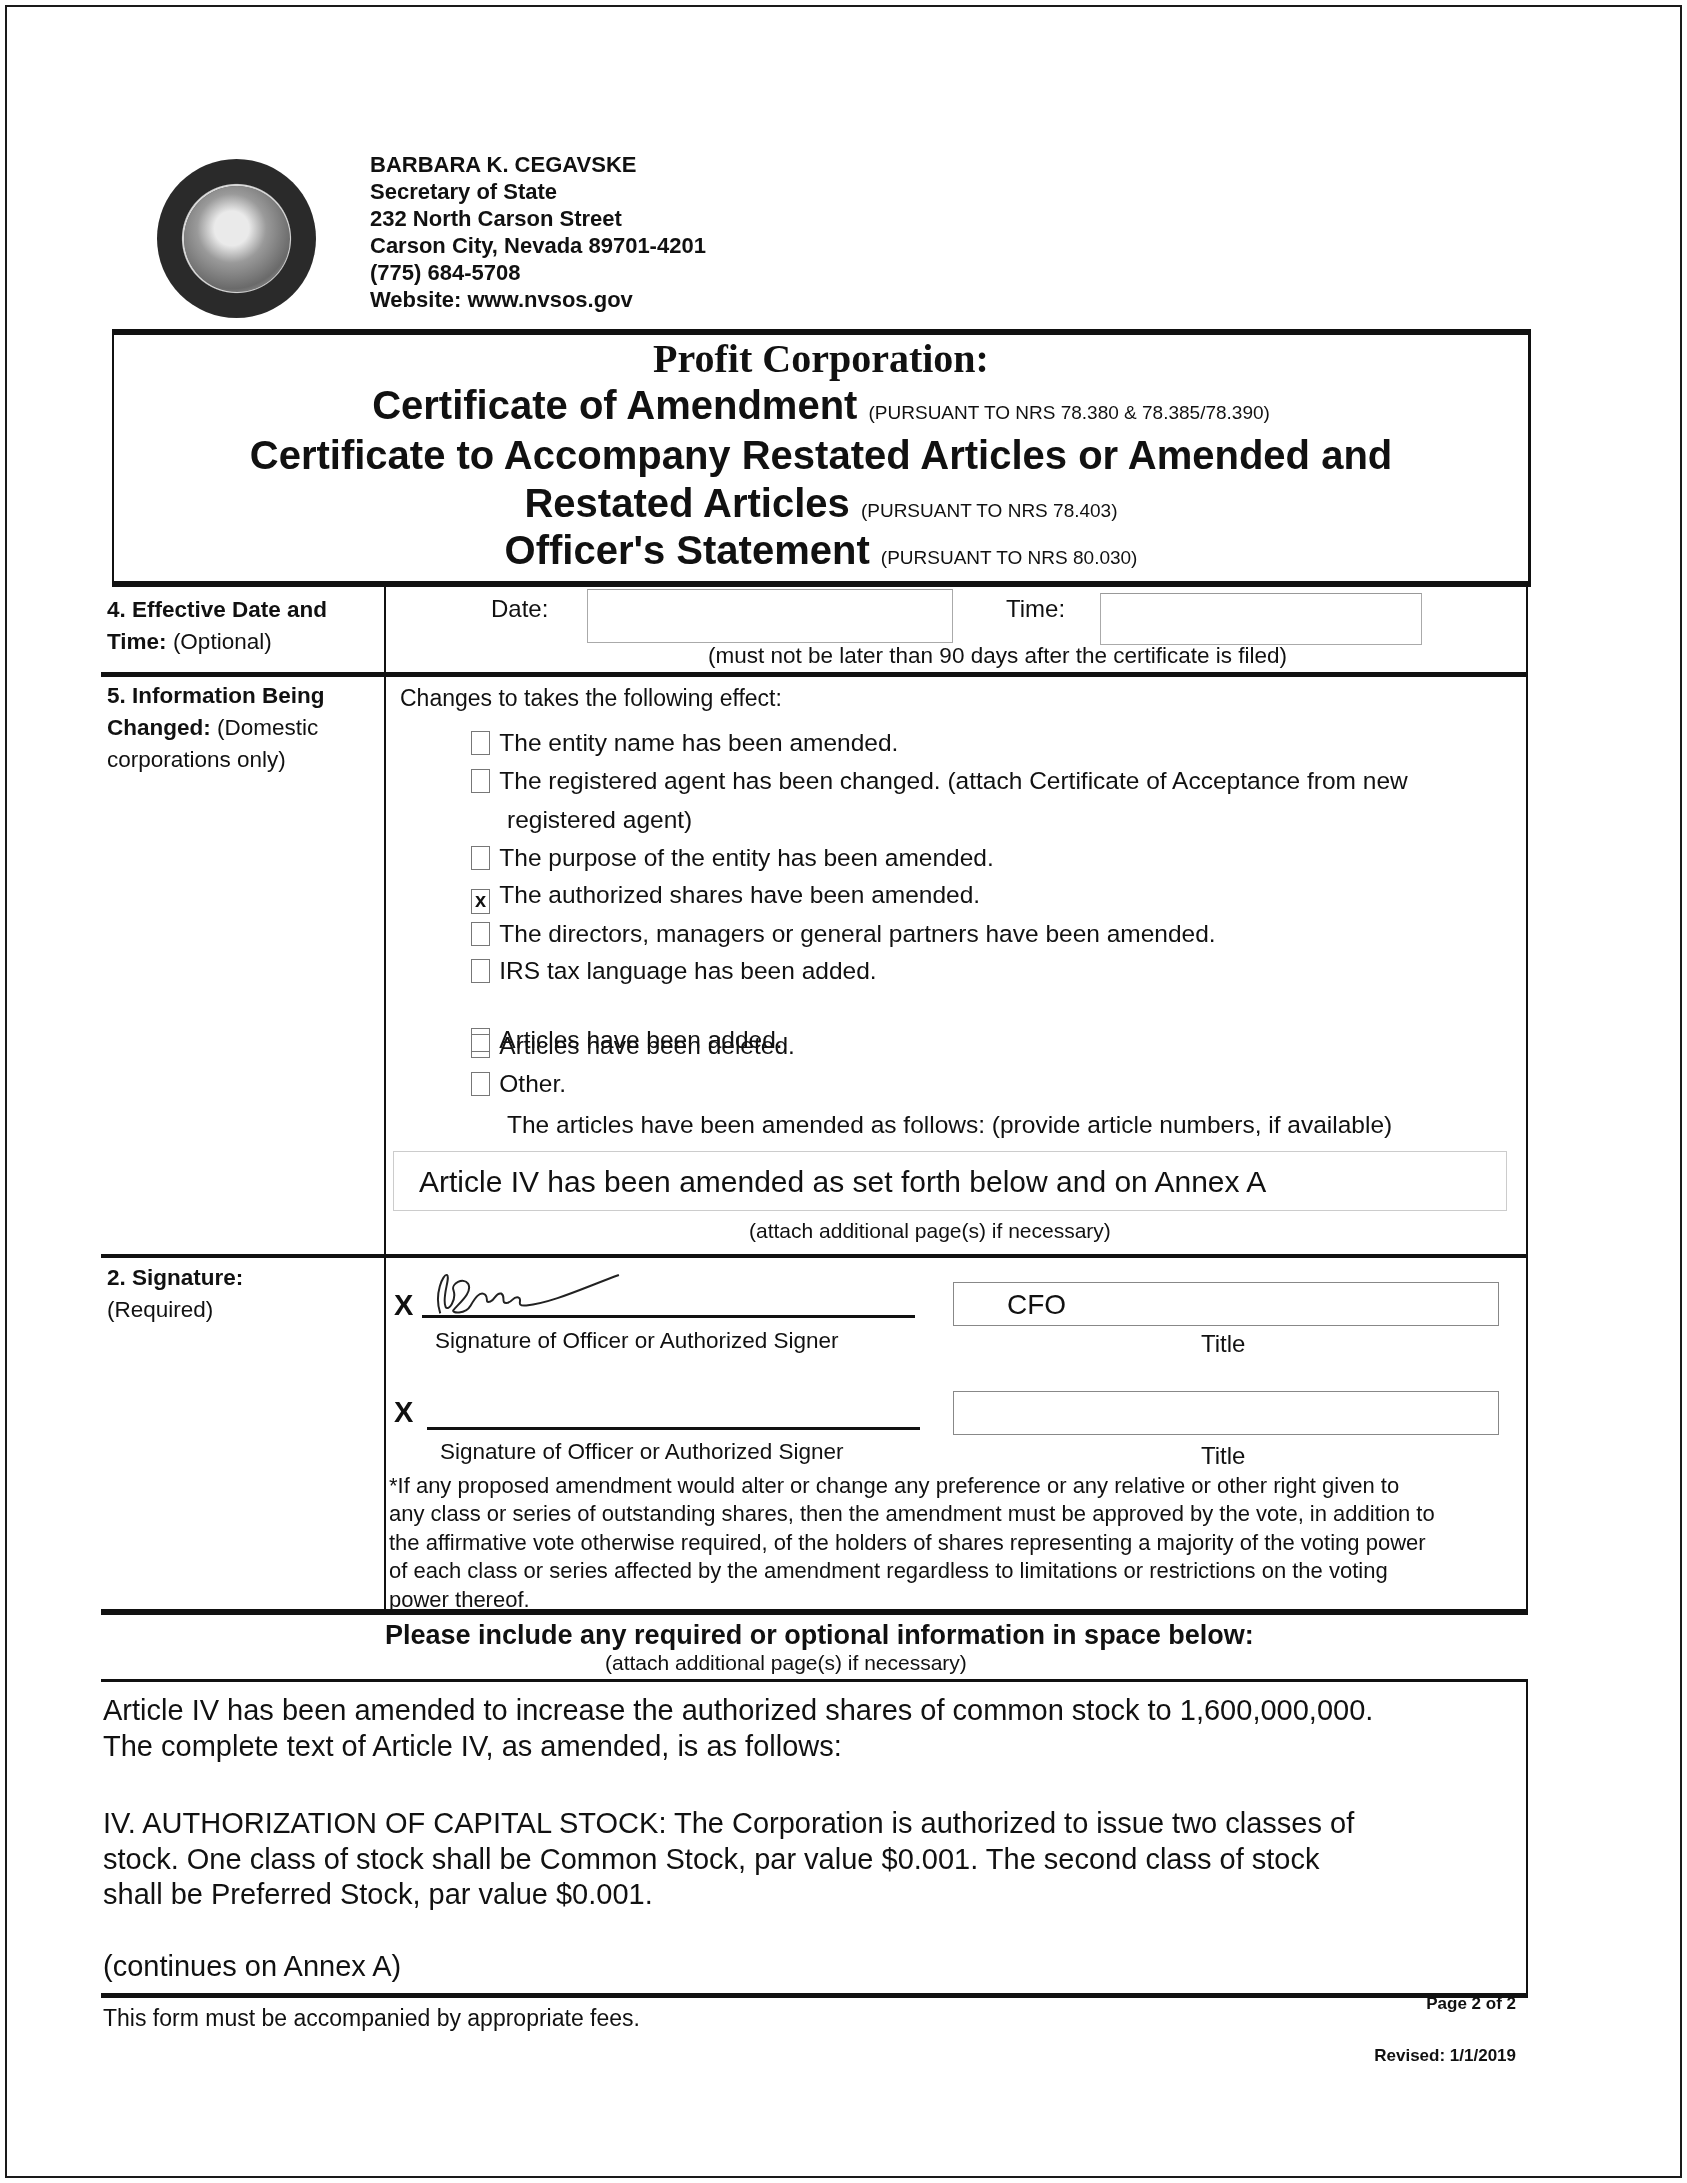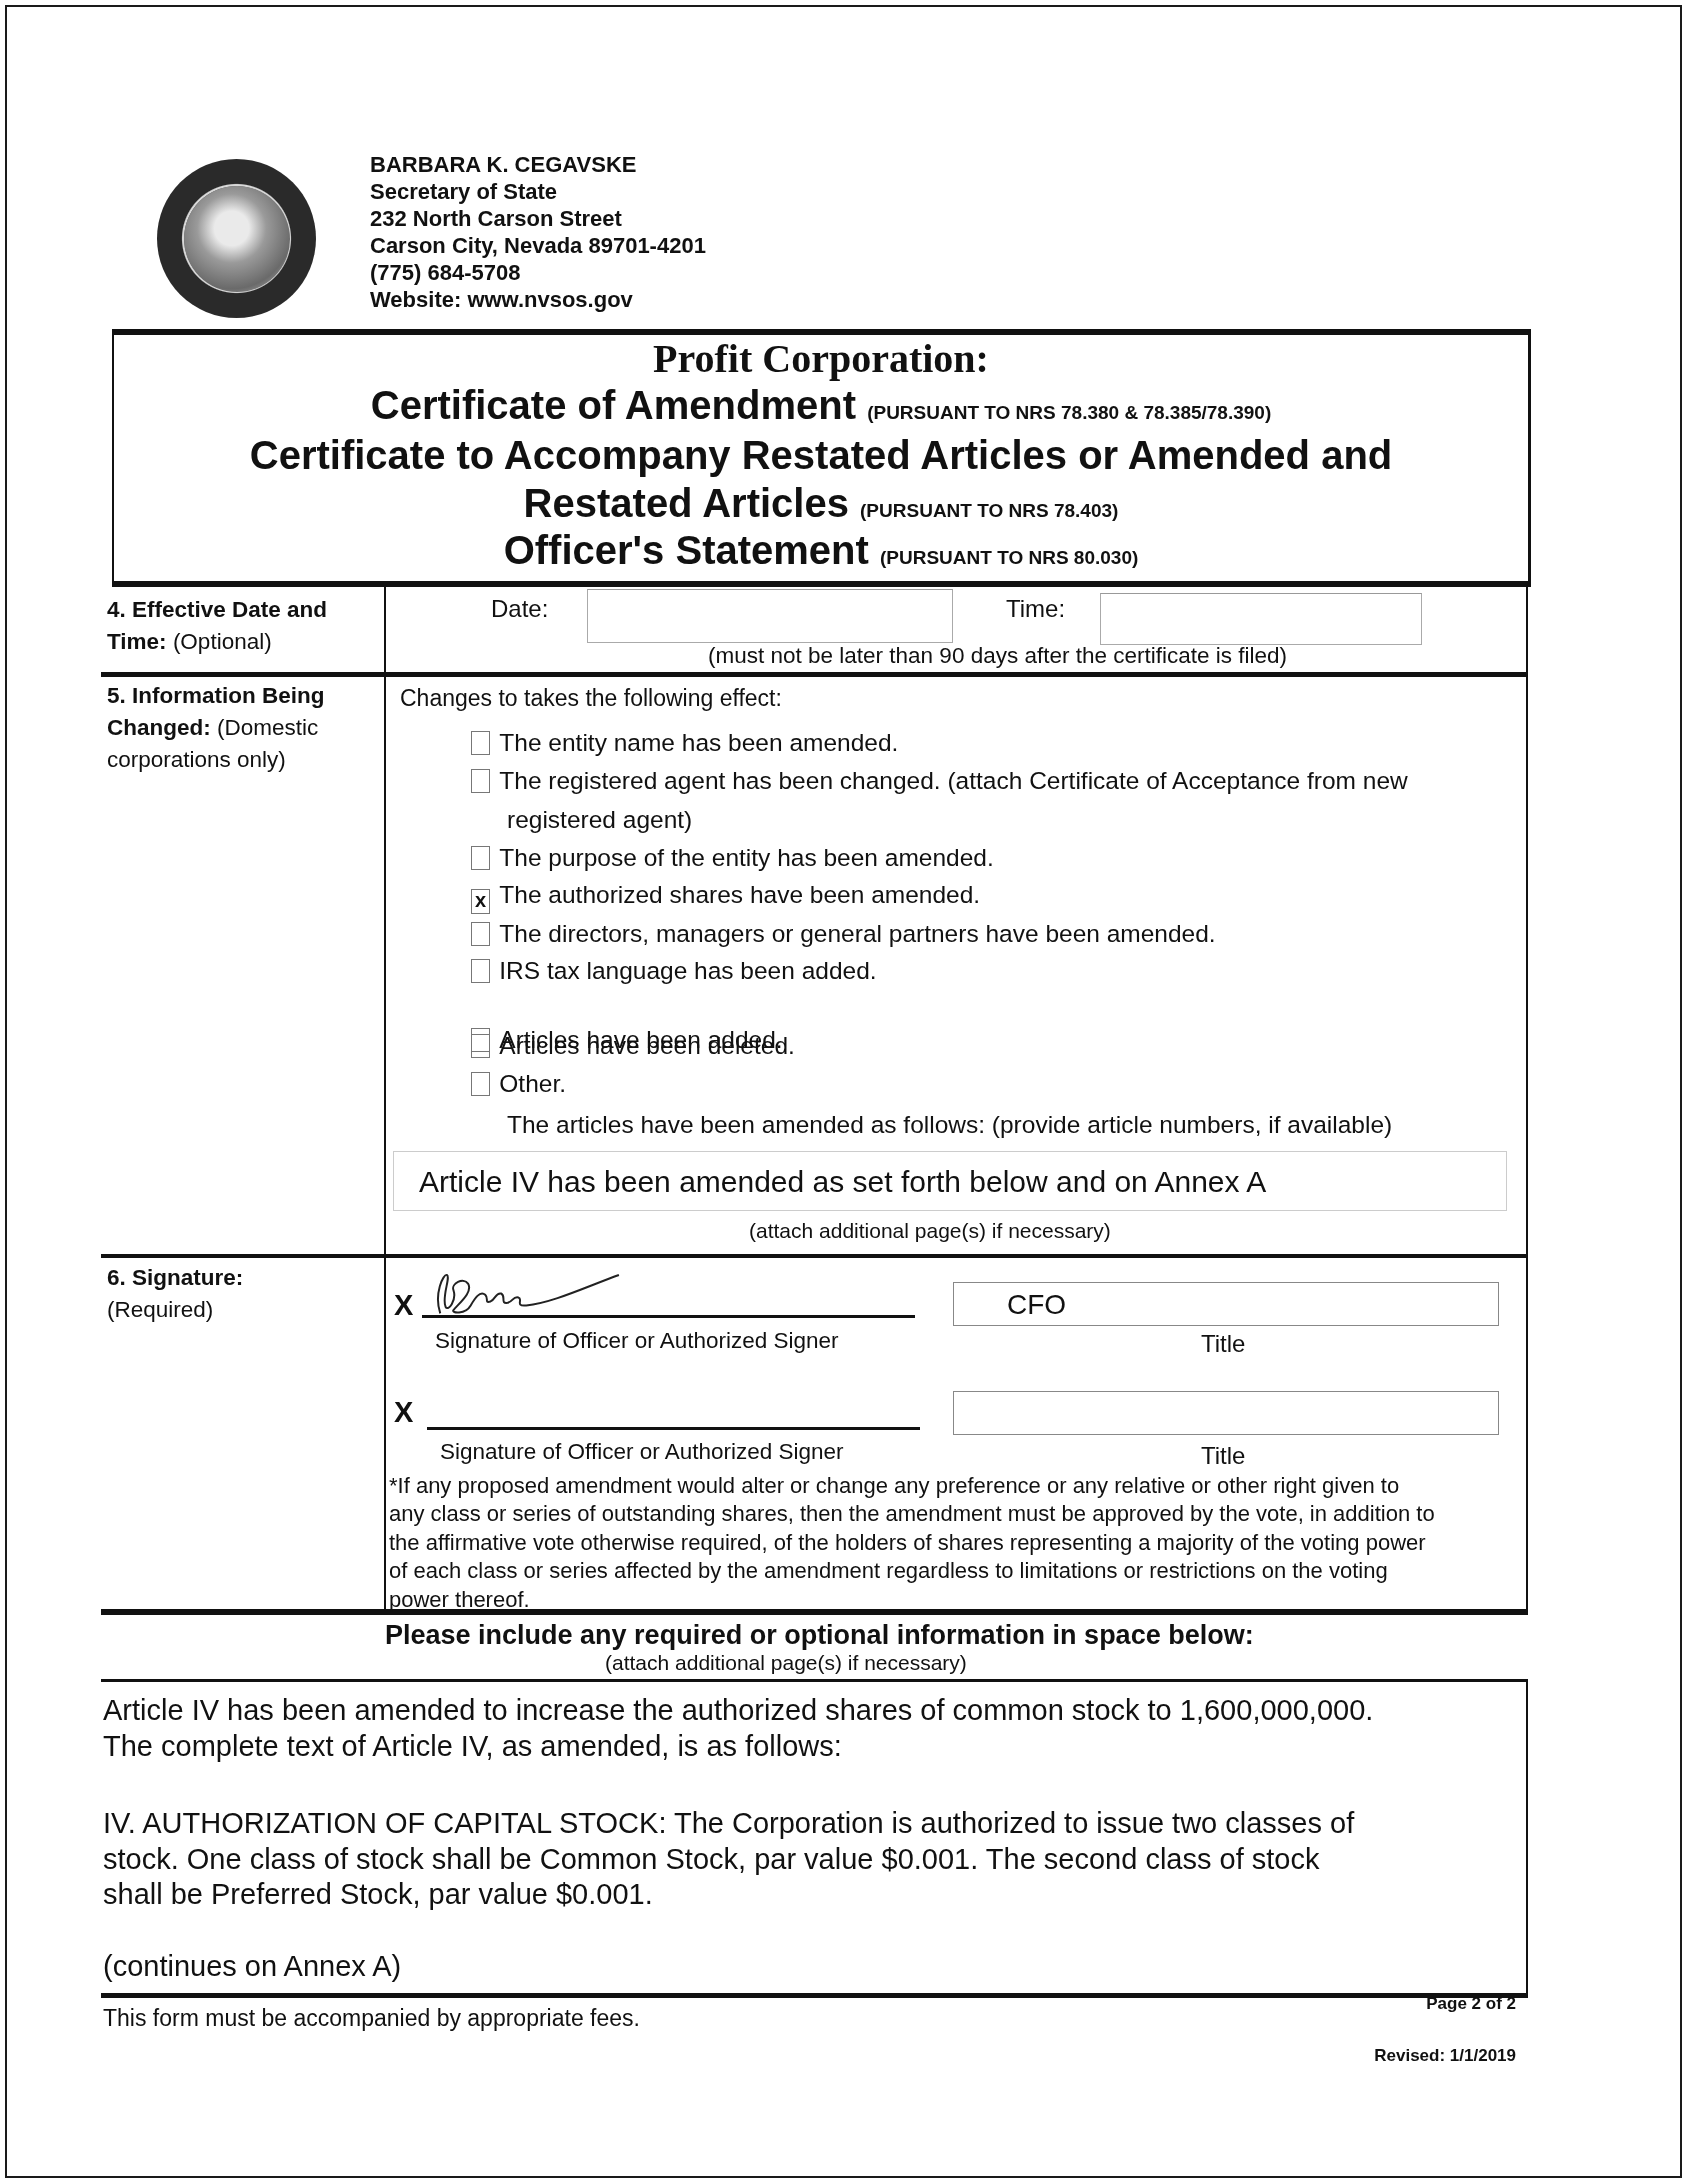--- a/index.html
+++ b/index.html
@@ -10,21 +10,21 @@
   .seal { position:absolute; left:157px; top:159px; width:159px; height:159px; border-radius:50%;
           background:radial-gradient(circle at 50% 50%, #cfcfcf 0 38%, #3a3a3a 39% 46%, #d8d8d8 47% 48%, #2a2a2a 49% 100%); }
   .seal-inner { position:absolute; left:26.5px; top:26.5px; width:106px; height:106px; border-radius:50%;
           background:radial-gradient(circle at 45% 40%, #eaeaea 0 20%, #9a9a9a 40%, #6a6a6a 70%, #cfcfcf 100%); }
   .agency { position:absolute; left:370px; top:151px; font-weight:bold; font-size:22px; line-height:27px; }
   .agency div { white-space:nowrap; }
   
   .title-box { position:absolute; left:112px; top:329px; width:1414px; height:246px;
                border-top:6px solid #111; border-bottom:6px solid #111; border-left:2px solid #111; border-right:3.3px solid #111; }
   .title-line { position:absolute; left:0; right:0; text-align:center; font-weight:bold; white-space:nowrap; }
-  .title-line .small { font-size:19px; font-weight:bold; letter-spacing:0px; }
+  .title-line .small { font-size:19px; font-weight:normal; letter-spacing:0px; }
   .t1 { top:0px; font-size:40px;font-family:Liberation Serif, serif; }
   .t2 { top:48px; font-size:40px; }
   .t3 { top:98px; font-size:40px; }
   .t4 { top:146px; font-size:40px; }
   .t5 { top:193px; font-size:40px; }
   
   .vline { position:absolute; left:384px; width:2px; background:#111; }
   .hline { position:absolute; background:#111; }
   .rline { position:absolute; left:1526px; width:2px; background:#111; }
   .sec-label { position:absolute; left:107px; font-size:22.5px; line-height:32px; }
@@ -124,21 +124,21 @@
   <span class="cb"></span><span class="cb-label">Articles have been deleted.</span>
 </div>
 <div class="cb-row" style="top:1070px;">
   <span class="cb"></span><span class="cb-label">Other.</span>
 </div>
 <div class="txt" style="left:507px; top:1111px; font-size:24.5px;">The articles have been amended as follows: (provide article numbers, if available)</div>
 <div class="field" style="left:393px; top:1151px; width:1114px; height:60px; border-color:#ccc; font-size:30px; line-height:60px; padding-left:25px; box-sizing:border-box; white-space:nowrap;">Article IV has been amended as set forth below and on Annex A</div>
 <div class="txt" style="left:749px; top:1219px; font-size:21px;">(attach additional page(s) if necessary)</div>
 
 <div class="sec-label" style="top:1262px;">
-  <div><b>6. Signature:</b></div>
+  <div><b>2. Signature:</b></div>
   <div>(Required)</div>
 </div>
 
 <div class="txt" style="left:394px; top:1289px; font-size:29px; font-weight:bold;">X</div>
 <div style="position:absolute; left:427px; top:1267px; width:225px; height:53px;">
   <svg width="225" height="53" viewBox="0 0 340 80">
     <path d="M20 70 C 10 40, 25 10, 30 12 C 36 15, 22 45, 28 60 C 32 68, 45 50, 40 35 C 36 25, 55 15, 62 25 C 70 38, 48 55, 40 65 C 36 70, 58 72, 66 58 C 72 48, 80 35, 88 42 C 94 48, 86 55, 96 52 C 104 48, 104 38, 112 40 C 120 44, 110 56, 122 54 C 130 52, 130 44, 138 46 C 146 48, 132 60, 150 58 C 190 54, 240 30, 290 12" fill="none" stroke="#222" stroke-width="3"></path>
   </svg>
 </div>
 <div class="hline" style="left:422px; top:1315px; width:493px; height:3.3px;"></div>

